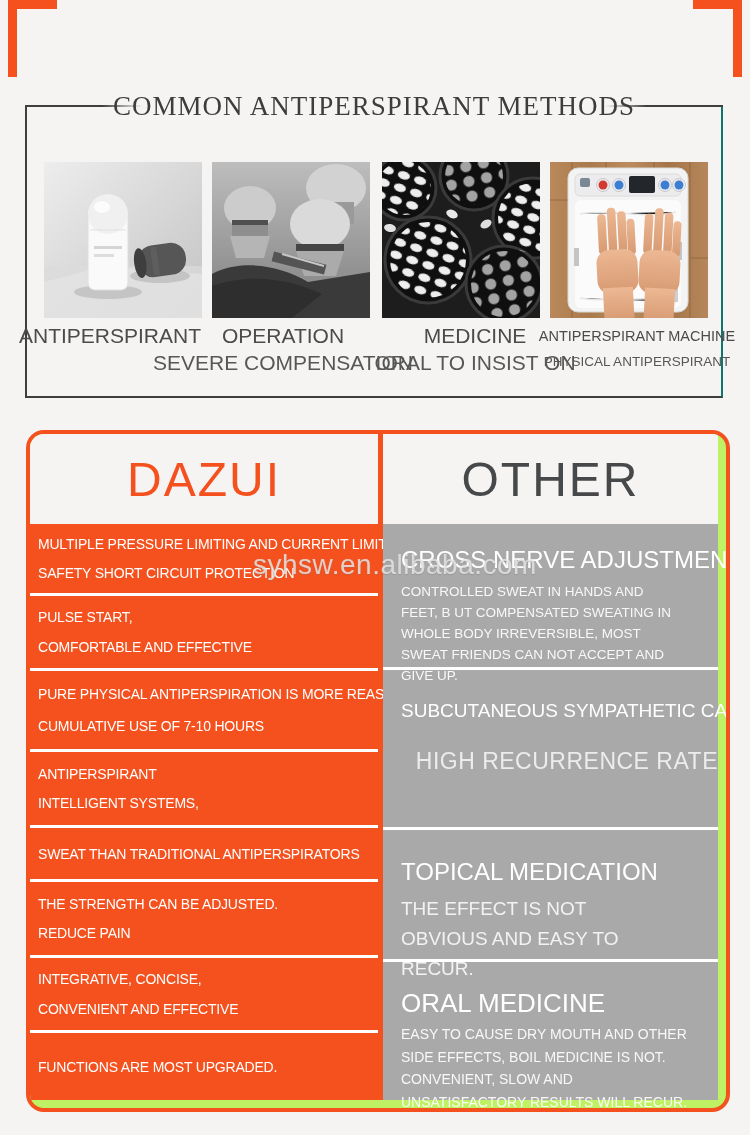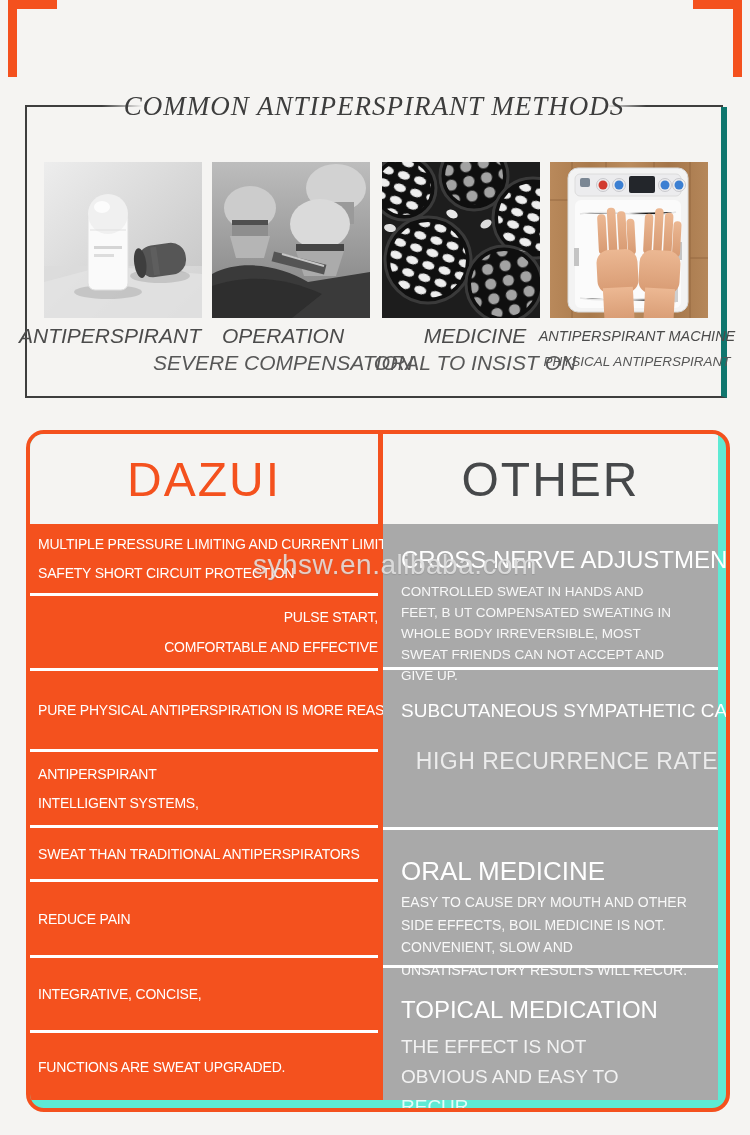--- a/index.html
+++ b/index.html
@@ -8,55 +8,55 @@
 
   
   .corner{position:absolute;top:0;z-index:6;}
   .corner .v{position:absolute;top:0;width:9px;height:77px;background:#f4511e;}
   .corner .h{position:absolute;top:0;width:49px;height:9px;background:#f4511e;}
   .corner.left{left:8px;}  .corner.left .v{left:0;}  .corner.left .h{left:0;}
   .corner.right{right:8px;} .corner.right .v{right:0;} .corner.right .h{right:0;}
 
   
   .methods-frame{position:absolute;left:25px;top:107px;width:694px;height:289px;
-      border-left:2px solid #3e3e3e;border-right:6px solid #0f766e;border-bottom:2px solid #3e3e3e;font-style:italic;}
+      border-left:2px solid #3e3e3e;border-right:2px solid #0f766e;border-bottom:2px solid #3e3e3e;}
   .tline{position:absolute;top:-2px;height:2px;width:118px;}
   .tline.l{left:-2px;background:linear-gradient(90deg,#3e3e3e 65%,rgba(62,62,62,0));}
   .tline.r{right:-2px;background:linear-gradient(270deg,#3e3e3e 65%,rgba(62,62,62,0));}
   .section-title{position:absolute;top:-16px;left:50%;transform:translateX(-50%);
       font-family:"Liberation Serif", serif;font-size:27px;letter-spacing:1px;color:#3d3d3d;white-space:nowrap;}
 
   .photo{position:absolute;top:55px;width:158px;height:156px;overflow:hidden;}
   .photo svg{display:block;}
   .p1{left:17px;} .p2{left:185px;} .p3{left:355px;} .p4{left:523px;}
 
   .mlabel{position:absolute;transform:translateX(-50%);white-space:nowrap;color:#4b4b4b;}
   .row1{top:217px;font-size:21px;}
   .row2{top:244px;font-size:21px;color:#575757;}
   .row1.small{top:221px;font-size:14.5px;}
   .row2.small{top:247px;font-size:13.5px;}
   .c1{left:83px;} .c2{left:256px;} .c3{left:448px;} .c4{left:610px;}
 
   
   .compare{position:absolute;left:26px;top:430px;width:696px;height:674px;
-      border:4px solid #f4511e;border-radius:18px;overflow:hidden;background:#5eead4;
+      border:4px solid #f4511e;border-radius:18px;overflow:hidden;background:#bef264;
       display:grid;grid-template-columns:348px 5px 335px;grid-template-rows:90px 576px;}
   .hdr{background:#f5f4f2;display:flex;align-items:center;justify-content:center;}
   .hdr.dazui{color:#f4511e;font-size:48px;letter-spacing:2px;}
   .hdr.other{color:#46484a;font-size:48px;letter-spacing:2px;}
   .divider{background:#f4511e;grid-row:1 / span 2;grid-column:2;}
 
   .leftcol{grid-column:1;grid-row:2;background:#f4511e;display:flex;flex-direction:column;}
   .rightcol{grid-column:3;grid-row:2;background:#a9a9a9;display:flex;flex-direction:column;}
 
   .lrow{box-sizing:border-box;padding-left:8px;display:flex;flex-direction:column;
         justify-content:space-evenly;border-bottom:3px solid #ffffff;}
   .lrow:last-child{border-bottom:none;}
   .lrow span{color:#fff;font-size:14px;letter-spacing:-0.2px;white-space:nowrap;}
-  .lh1{height:72px;} .lh2{height:75px;align-items:flex-end;} .lh3{height:81px;} .lh4{height:76px;}
+  .lh1{height:72px;} .lh2{height:75px;} .lh3{height:81px;} .lh4{height:76px;}
   .lh5{height:54px;} .lh6{height:76px;} .lh7{height:75px;} .lh8{height:67px;}
 
   .rrow{box-sizing:border-box;padding-left:18px;border-bottom:3px solid #ffffff;color:#fff;}
   .rrow:last-child{border-bottom:none;}
   .rh1{height:146px;} .rh2{height:160px;} .rh3{height:132px;} .rh4{height:138px;}
   .rhead{font-size:24px;color:#fff;white-space:nowrap;}
   .rbody{font-size:13.5px;line-height:21px;color:rgba(255,255,255,0.92);}
   .r1 .rhead{margin-top:22px;} .r1 .rbody{margin-top:7px;width:272px;}
   .r2 .line1{margin-top:30px;font-size:19px;white-space:nowrap;}
   .r2 .line2{margin-top:26px;font-size:23px;letter-spacing:0.5px;color:rgba(255,255,255,0.78);text-align:right;}
@@ -248,52 +248,55 @@
     <div class="lrow lh1">
       <span>MULTIPLE PRESSURE LIMITING AND CURRENT LIMITING</span>
       <span>SAFETY SHORT CIRCUIT PROTECTION</span>
     </div>
     <div class="lrow lh2">
       <span>PULSE START,</span>
       <span>COMFORTABLE AND EFFECTIVE</span>
     </div>
     <div class="lrow lh3">
       <span>PURE PHYSICAL ANTIPERSPIRATION IS MORE REASSURING</span>
+      <span>CUMULATIVE USE OF 7-10 HOURS</span>
     </div>
     <div class="lrow lh4">
       <span>ANTIPERSPIRANT</span>
       <span>INTELLIGENT SYSTEMS,</span>
     </div>
     <div class="lrow lh5">
       <span>SWEAT THAN TRADITIONAL ANTIPERSPIRATORS</span>
     </div>
     <div class="lrow lh6">
+      <span>THE STRENGTH CAN BE ADJUSTED.</span>
       <span>REDUCE PAIN</span>
     </div>
     <div class="lrow lh7">
       <span>INTEGRATIVE, CONCISE,</span>
+      <span>CONVENIENT AND EFFECTIVE</span>
     </div>
     <div class="lrow lh8">
-      <span>FUNCTIONS ARE SWEAT UPGRADED.</span>
+      <span>FUNCTIONS ARE MOST UPGRADED.</span>
     </div>
   </div>
 
   <div class="rightcol" style="grid-column:3;">
     <div class="rrow rh1 r1">
       <div class="rhead">CROSS NERVE ADJUSTMENT</div>
       <div class="rbody">CONTROLLED SWEAT IN HANDS AND FEET, B UT COMPENSATED SWEATING IN WHOLE BODY IRREVERSIBLE, MOST SWEAT FRIENDS CAN NOT ACCEPT AND GIVE UP.</div>
     </div>
     <div class="rrow rh2 r2">
       <div class="line1">SUBCUTANEOUS SYMPATHETIC CAUTERY</div>
       <div class="line2">HIGH RECURRENCE RATE</div>
     </div>
+    <div class="rrow rh3 r3">
+      <div class="rhead">TOPICAL MEDICATION</div>
+      <div class="rsub">THE EFFECT IS NOT OBVIOUS AND EASY TO RECUR.</div>
+    </div>
     <div class="rrow rh4 r4">
       <div class="rhead">ORAL MEDICINE</div>
       <div class="rbody">EASY TO CAUSE DRY MOUTH AND OTHER SIDE EFFECTS, BOIL MEDICINE IS NOT. CONVENIENT, SLOW AND UNSATISFACTORY RESULTS WILL RECUR.</div>
     </div>
-    <div class="rrow rh3 r3">
-      <div class="rhead">TOPICAL MEDICATION</div>
-      <div class="rsub">THE EFFECT IS NOT OBVIOUS AND EASY TO RECUR.</div>
-    </div>
   </div>
 </div>
 
 <div class="watermark">syhsw.en.alibaba.com</div>
 
 </body></html>

